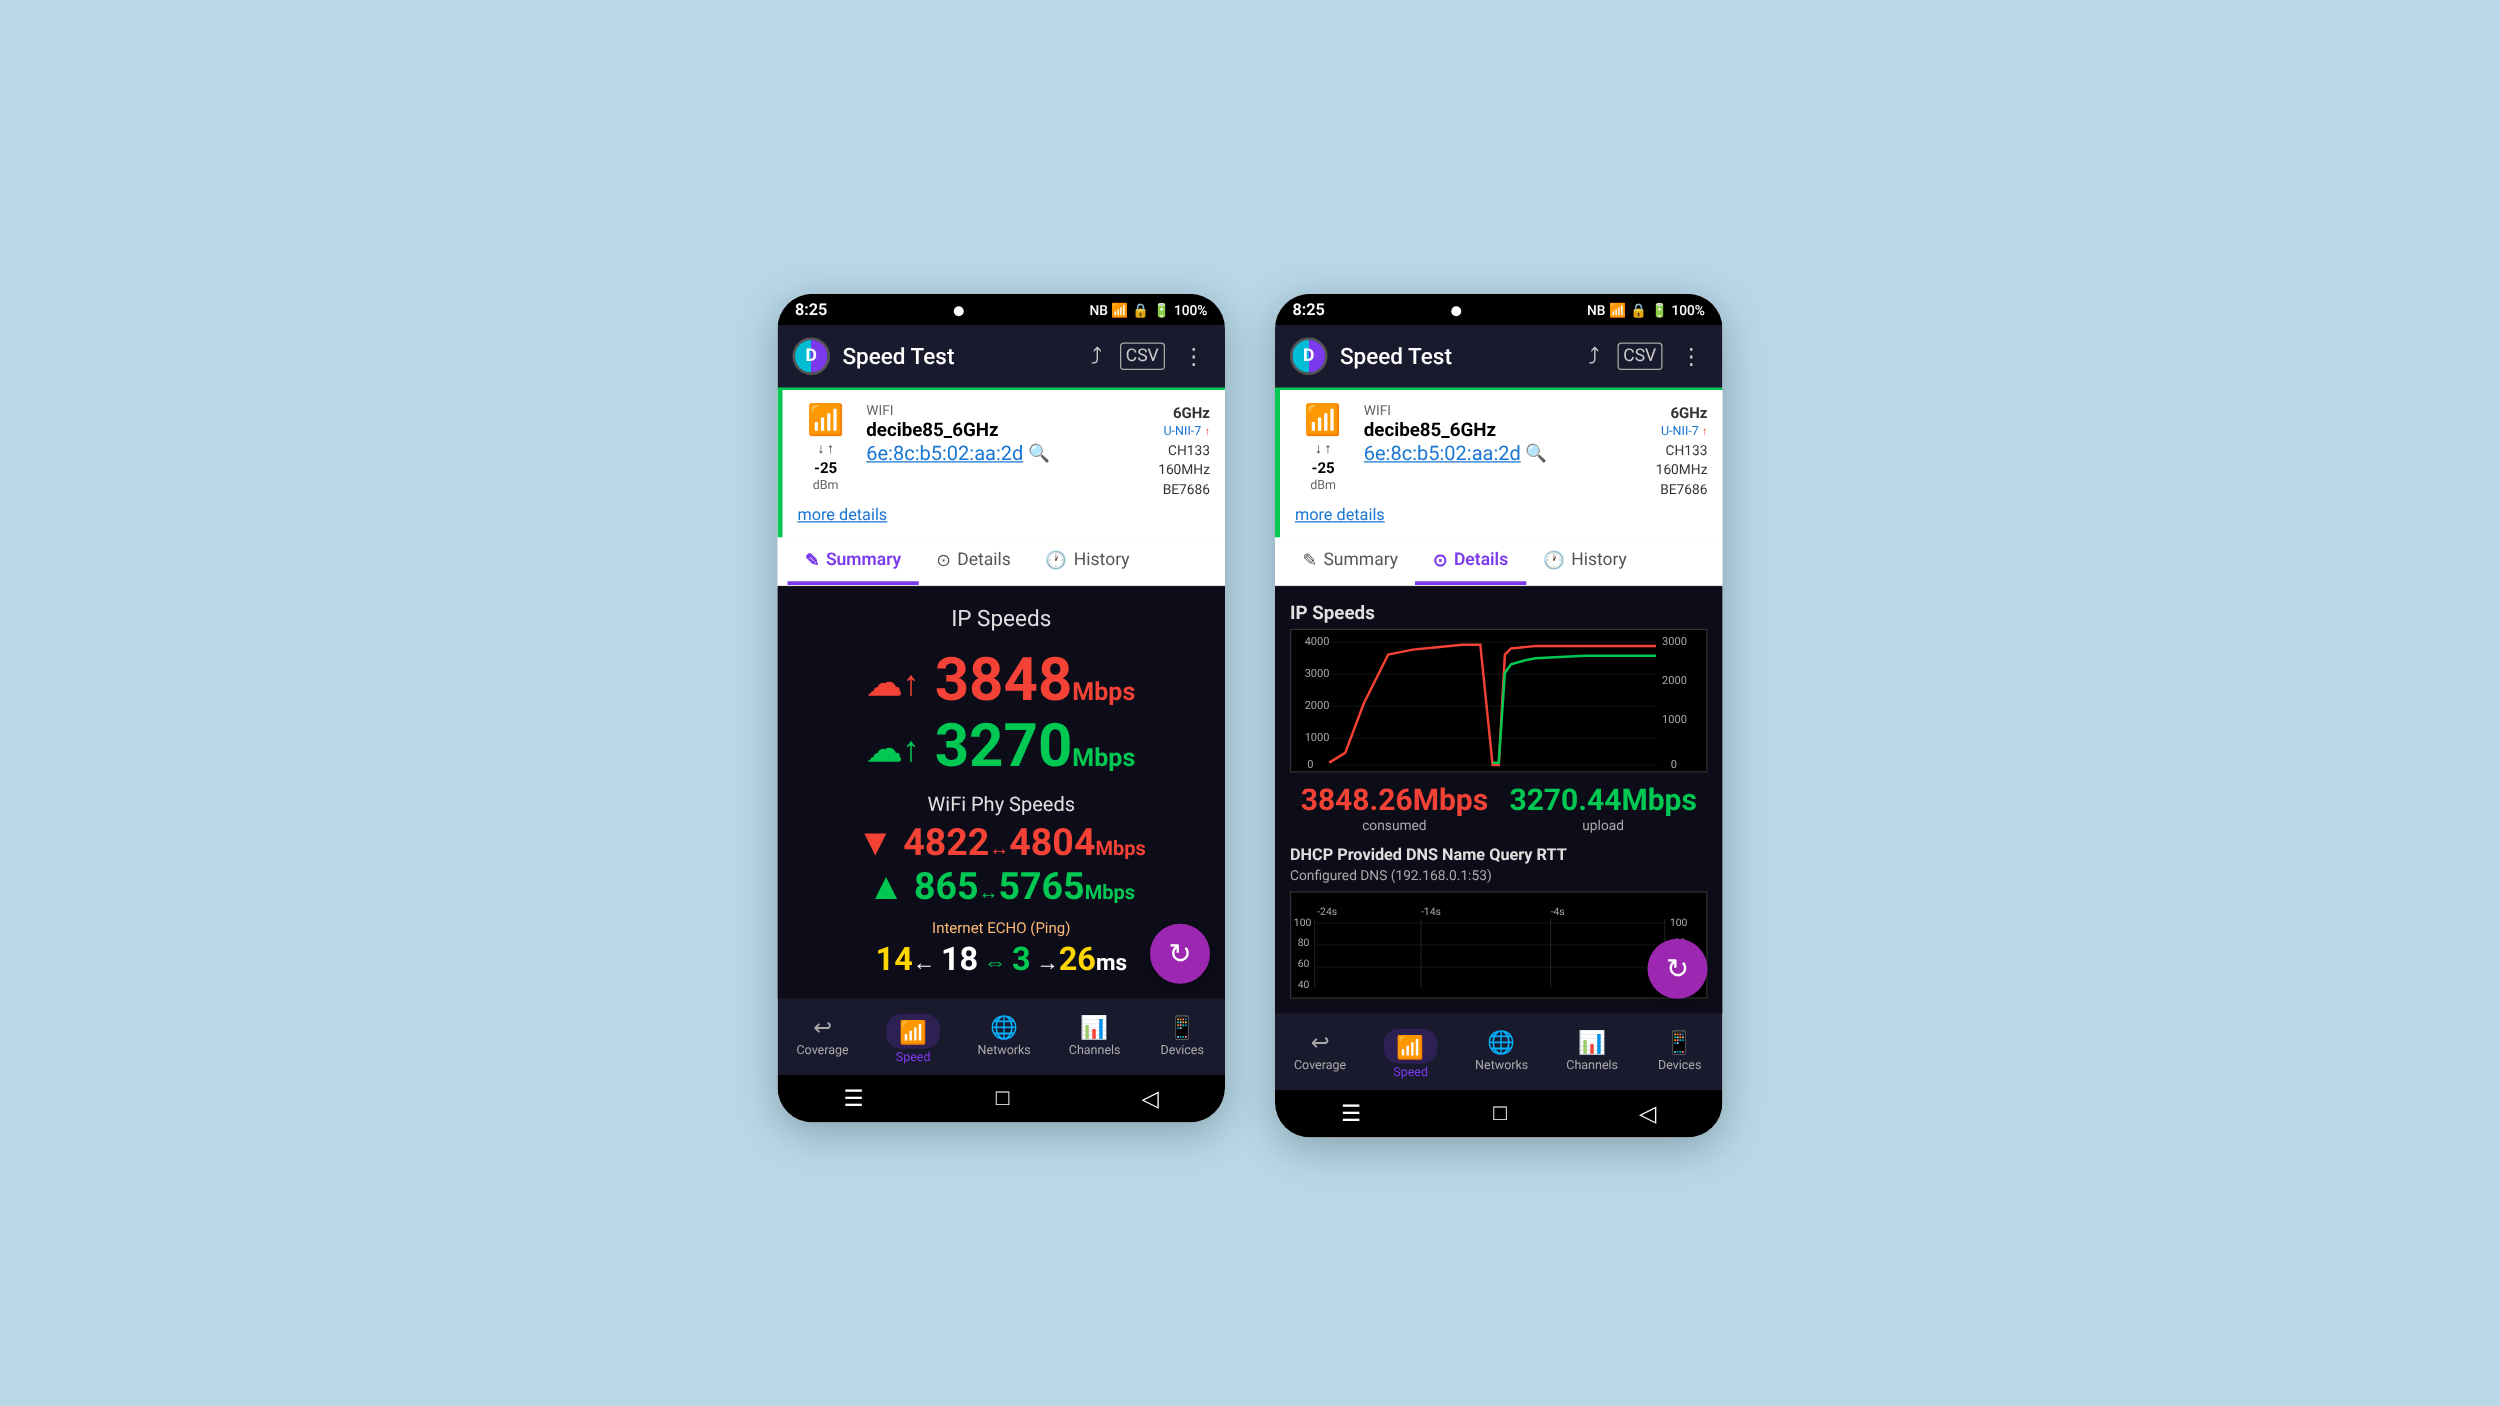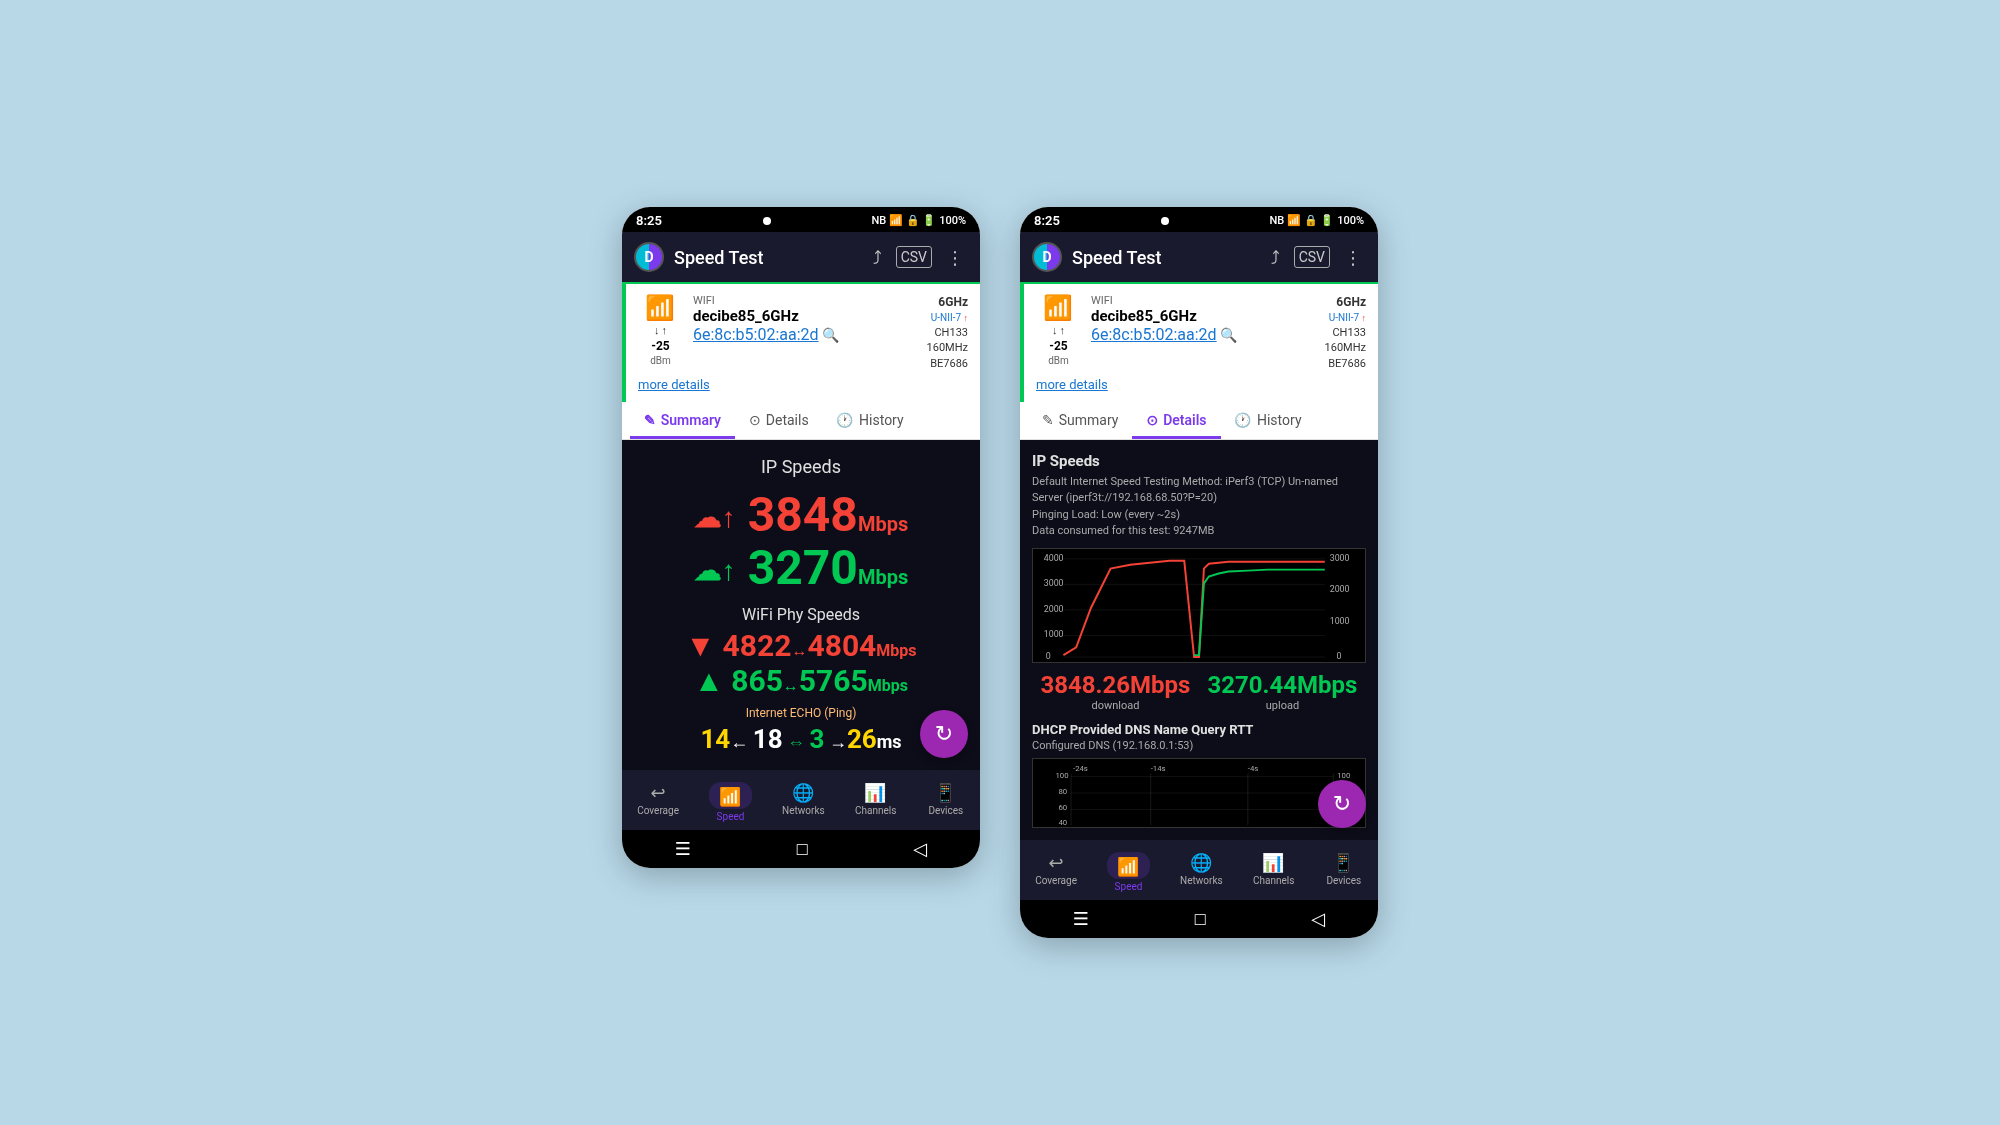--- a/index.html
+++ b/index.html
@@ -300,24 +300,23 @@
     .dns-section-title {
       font-size: 13px;
       font-weight: bold;
       color: #e0e0e0;
       margin-bottom: 2px;
     }
     .dns-small-text { font-size: 11px; color: #aaa; margin-bottom: 6px; }
     .dns-chart {
       background: #000;
       border: 1px solid #333;
-      height: 70px;
+      height: 86px;
       position: relative;
       overflow: hidden;
-      padding-left: 20px;
     }
     .dns-chart-svg { width: 100%; height: 100%; }
   </style>
 </head>
 <body>
 
 <div class="phones-container">
 
   <div class="phone">
 
@@ -515,26 +514,20 @@
       </div>
       <div class="tab">
         <span class="tab-icon">🕐</span>
         <span>History</span>
       </div>
     </div>
 
     <div class="content-wrapper">
       <div class="details-content">
         <div class="details-section-title">IP Speeds</div>
-        <div class="details-small-text">
-          <span>Default Internet Speed Testing Method: iPerf3 (TCP) Un-named</span><br>
-          <span>Server (iperf3t://192.168.68.50?P=20)</span><br>
-          <span>Pinging Load: Low (every ~2s)</span><br>
-          <span>Data consumed for this test: 9247MB</span>
-        </div>
 
         <div class="chart-area">
           <svg class="chart-svg" viewBox="0 0 320 115">
 
             <text x="2" y="12" fill="#aaa" font-size="9">4000</text>
             <text x="2" y="38" fill="#aaa" font-size="9">3000</text>
             <text x="2" y="64" fill="#aaa" font-size="9">2000</text>
             <text x="2" y="90" fill="#aaa" font-size="9">1000</text>
             <text x="4" y="112" fill="#aaa" font-size="9">0</text>
 
@@ -551,21 +544,21 @@
 
             <polyline points="22,108 35,100 50,60 70,20 90,16 110,14 130,12 145,12 155,110 160,110 165,20 170,15 180,14 190,13 210,13 230,13 250,13 270,13 288,13" fill="none" stroke="#f44336" stroke-width="2"></polyline>
 
             <polyline points="155,108 160,108 165,35 170,28 180,25 190,23 210,22 230,21 250,21 270,21 288,21" fill="none" stroke="#00c853" stroke-width="2"></polyline>
           </svg>
         </div>
 
         <div class="speed-results">
           <div class="speed-result-item">
             <div class="speed-result-val red">3848.26Mbps</div>
-            <div class="speed-result-label">download</div>
+            <div class="speed-result-label">consumed</div>
           </div>
           <div class="speed-result-item">
             <div class="speed-result-val green">3270.44Mbps</div>
             <div class="speed-result-label">upload</div>
           </div>
         </div>
 
         <div class="dns-section-title">DHCP Provided DNS Name Query RTT</div>
         <div class="dns-small-text">Configured DNS (192.168.0.1:53)</div>
         <div class="dns-chart">

